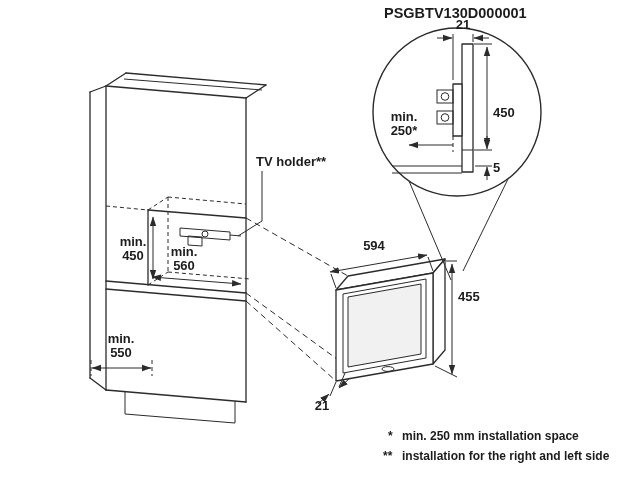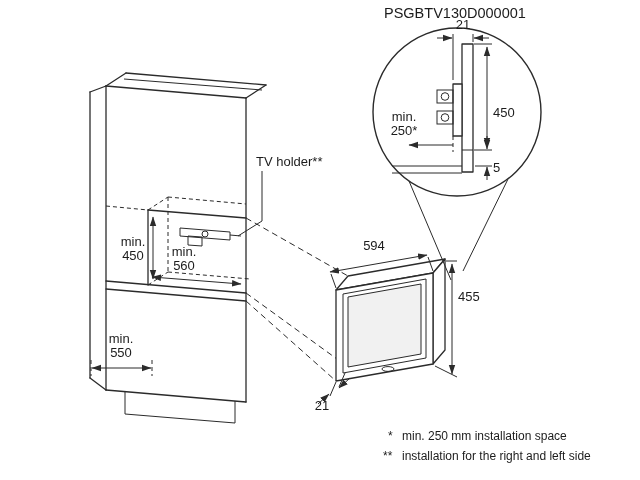--- a/index.html
+++ b/index.html
@@ -1,16 +1,16 @@
 <!DOCTYPE html>
 <html><head>
 <meta charset="utf-8">
 <style>
   html,body{margin:0;padding:0;background:#ffffff;}
-  .stage{position:relative;width:640px;height:480px;background:#ffffff;overflow:hidden;}
+  .stage{position:relative;width:640px;height:480px;background:#ffffff;overflow:hidden;font-weight:bold;}
   svg{display:block;}
   text{font-family:"Liberation Sans","DejaVu Sans",sans-serif;fill:#1c1c1c;}
   .ln{stroke:#2b2b2b;stroke-width:1.3;fill:none;stroke-linecap:round;stroke-linejoin:round;}
   .thin{stroke:#2b2b2b;stroke-width:1;fill:none;}
   .dash{stroke:#2b2b2b;stroke-width:1;fill:none;stroke-dasharray:6 4;}
   .hid{stroke:#2b2b2b;stroke-width:1;fill:none;stroke-dasharray:4 3;}
   .dim{stroke:#2b2b2b;stroke-width:1;fill:none;}
   .face{fill:#ffffff;stroke:#2b2b2b;stroke-width:1.3;stroke-linejoin:round;}
   .screen{fill:#f1f1f1;stroke:#2b2b2b;stroke-width:1;}
   .t13{font-size:13px;}

